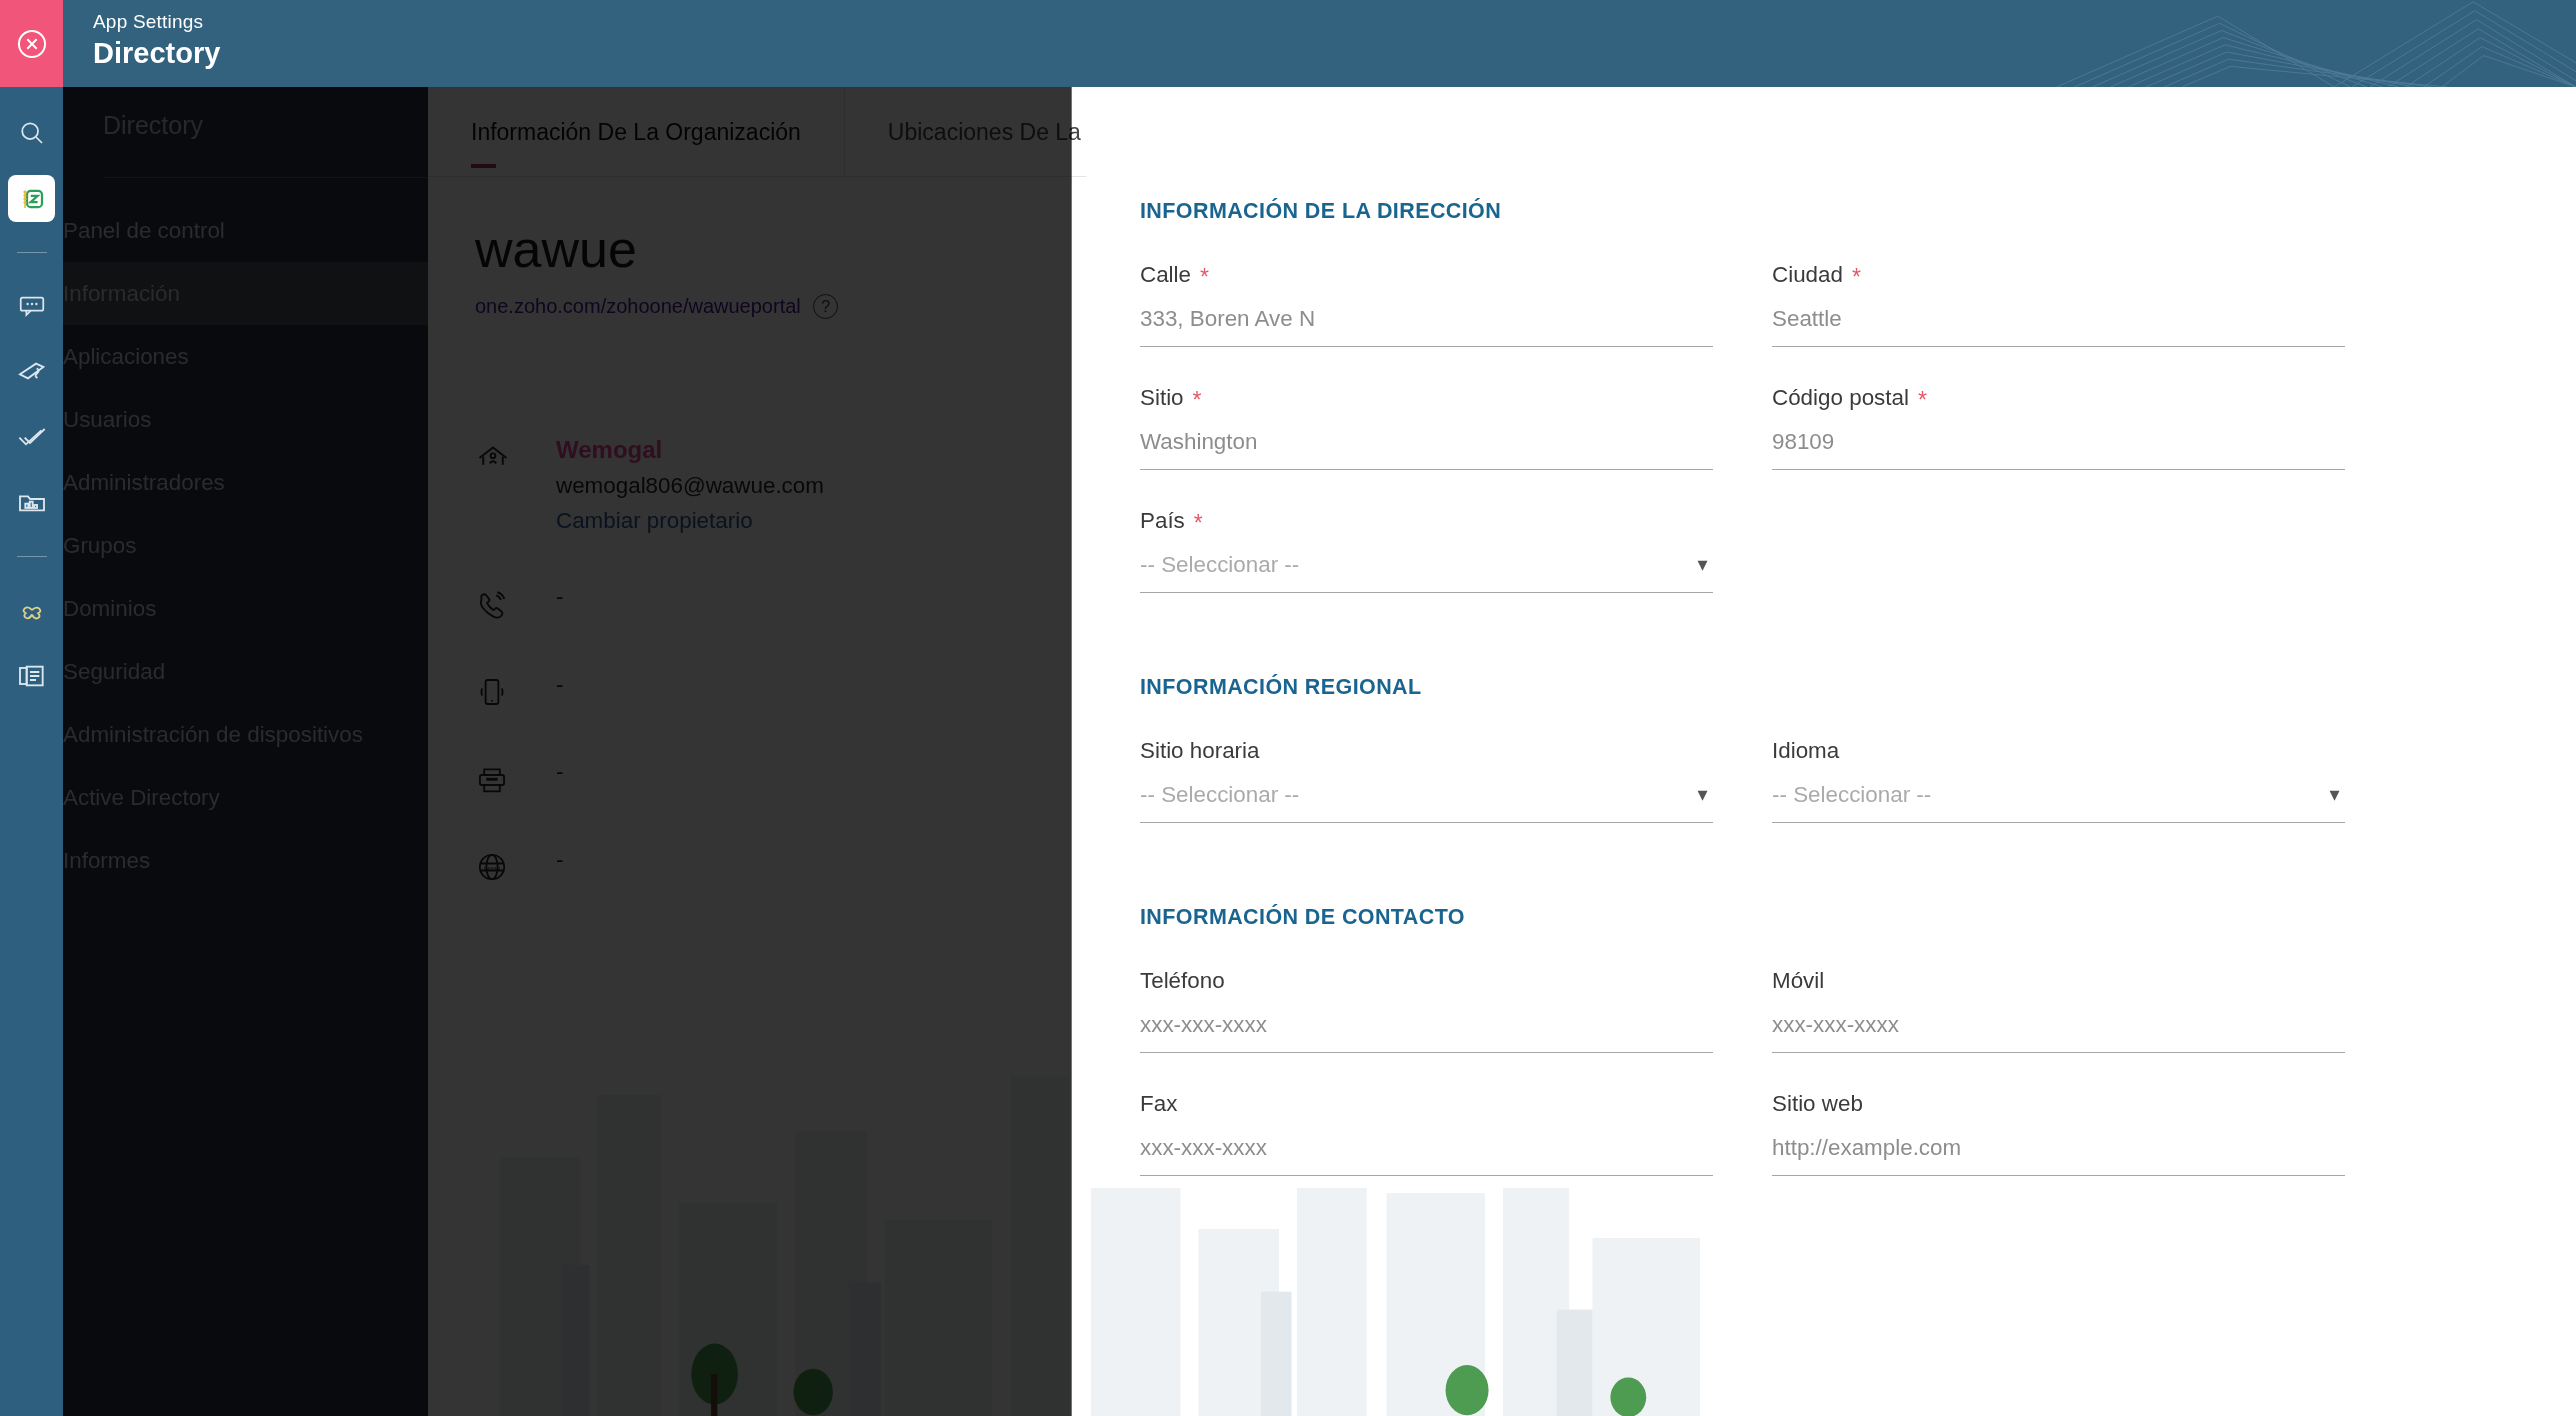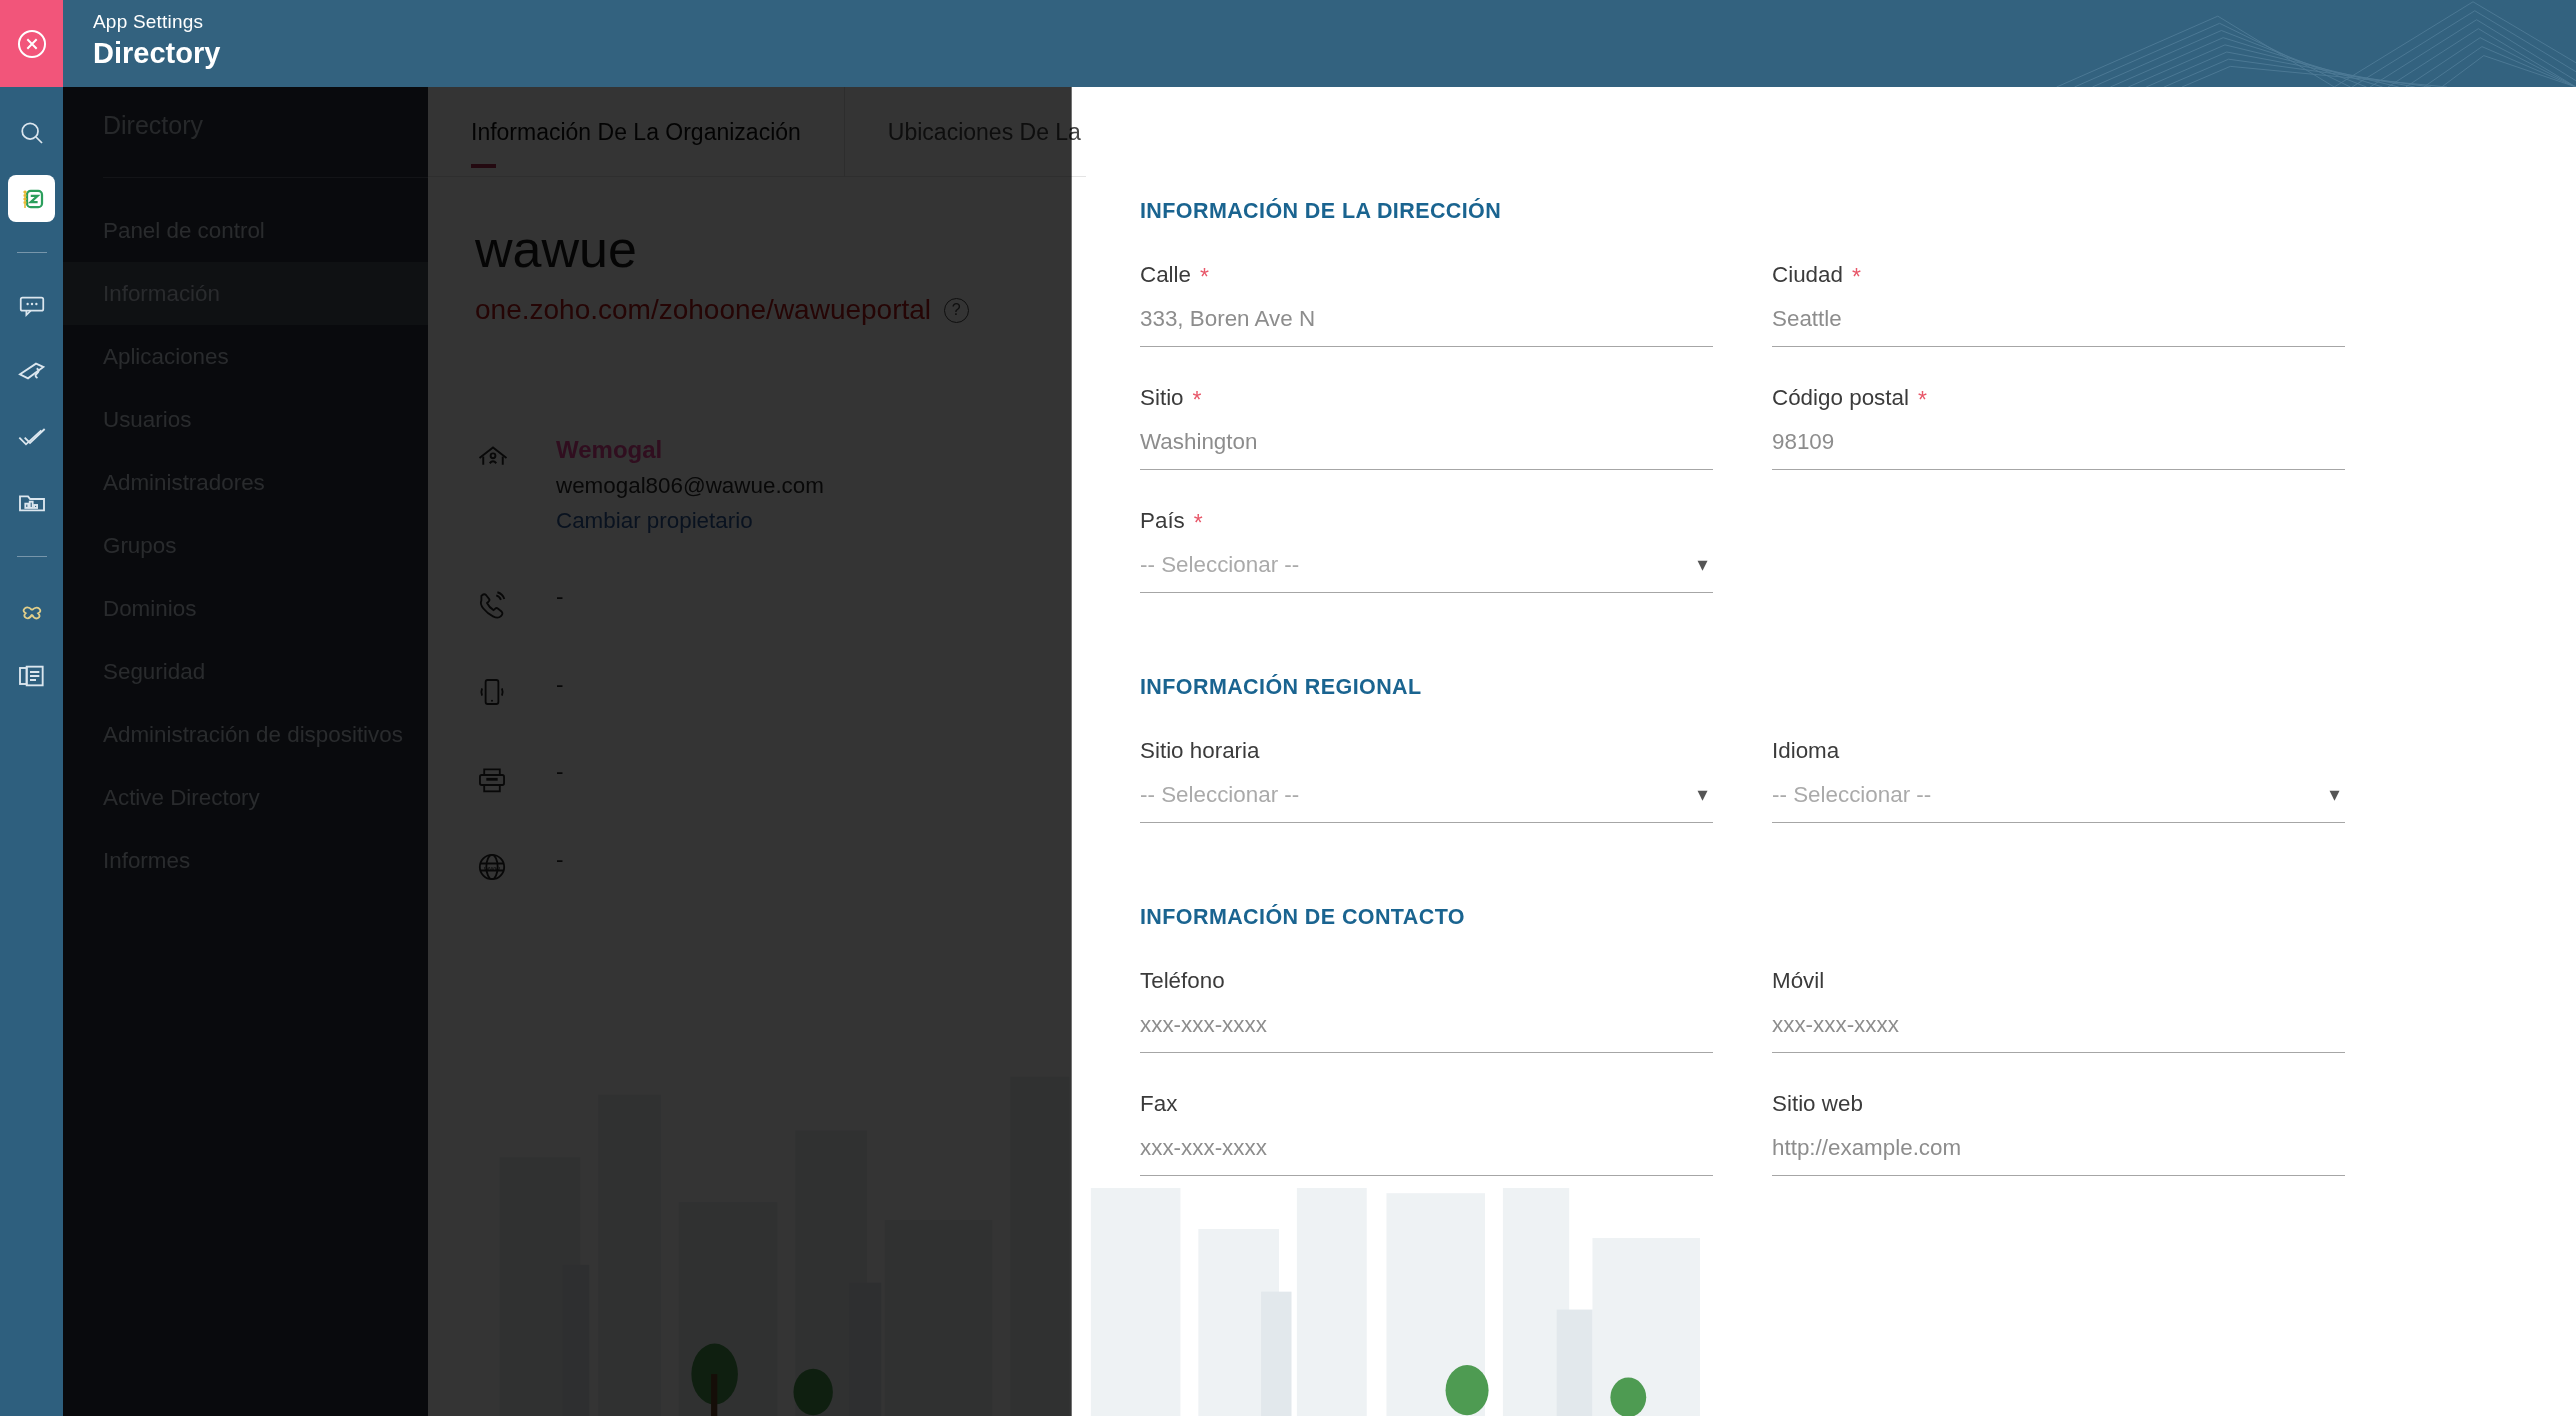--- a/index.html
+++ b/index.html
@@ -70,21 +70,20 @@
     position: absolute; left: 40px; top: 24px;
     font-size: 25px; color: #56595e;
   }
   .navpanel-rule {
     position: absolute; left: 40px; top: 90px; width: 325px; height: 0.9px;
     background: #2a2d33;
   }
   .nav-list { position: absolute; left: 0; top: 112px; width: 365px; }
   .nav-item {
     height: 63px; display: flex; align-items: center;
-    padding-left: 40px;
     font-size: 22.4px; color: #5c5f65; white-space: nowrap;
   }
   .nav-item.selected { background: #23262c; }
 
   
   .main {
     position: absolute; left: 428px; top: 87px;
     width: 2148px; height: 1330px;
     background: #ffffff;
     overflow: hidden;
@@ -105,21 +104,21 @@
   .tab.active { color: #131313; }
   .tab.active::after {
     content: ""; position: absolute; left: 43px; bottom: 9px;
     width: 25px; height: 4.5px; background: #b03050;
   }
   .tab.inactive { color: #474747; }
 
   .org-head { position: absolute; left: 47px; top: 134px; }
   .org-name { font-size: 52px; color: #1c1c1c; font-weight: 400; line-height: 1.1; }
   .org-url-row { display: flex; align-items: center; gap: 12.5px; margin-top: 16px; }
-  .org-url { font-size: 28px; color: #b91c1c; }
+  .org-url { font-size: 20px; color: #4c1d95; }
   .help-circle {
     width: 25px; height: 25px; border: 1.8px solid #4a4a4a; border-radius: 50%;
     display: flex; align-items: center; justify-content: center;
     font-size: 16px; color: #4a4a4a;
   }
 
   .info-rows { position: absolute; left: 47px; top: 349px; width: 806px; }
   .info-row { display: flex; align-items: flex-start; margin-bottom: 41px; }
   .info-ico { width: 81px; flex: 0 0 81px; display: flex; justify-content: flex-start; padding-top: 3.6px; }
   .info-body { flex: 1; }

